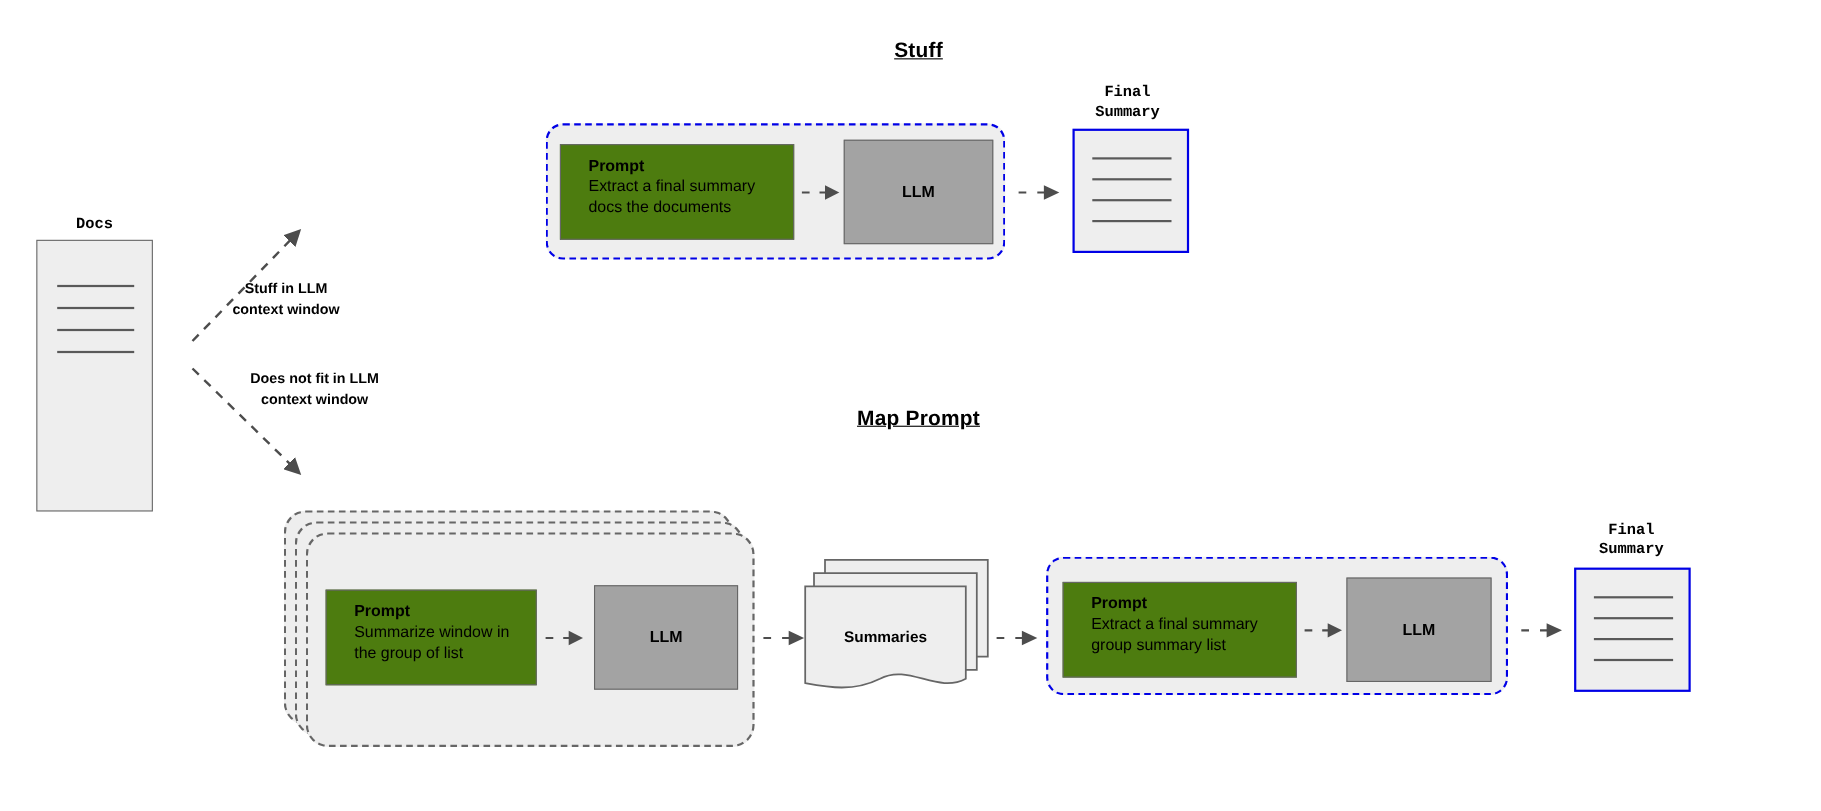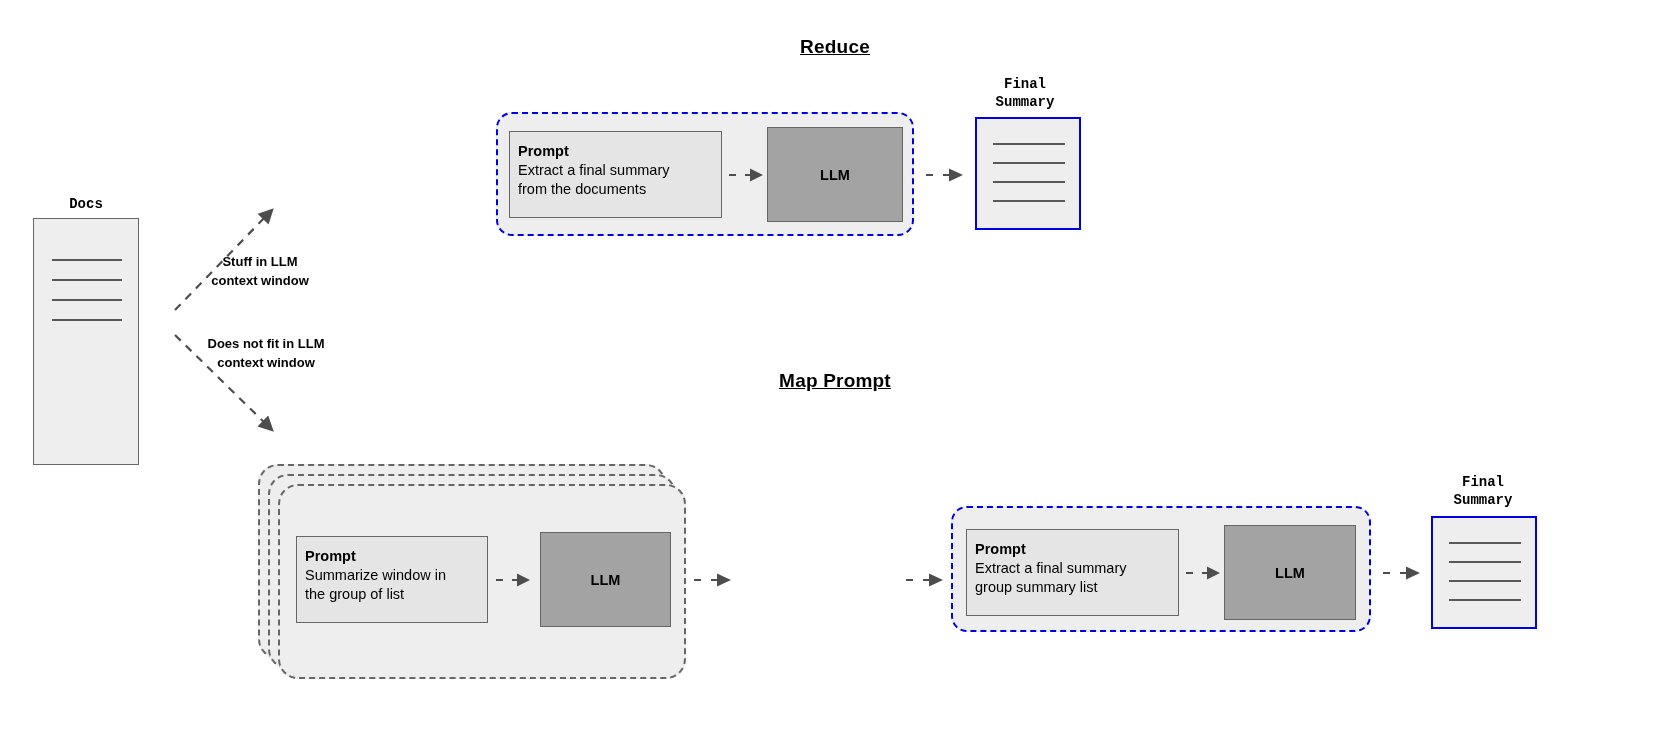--- a/index.html
+++ b/index.html
@@ -75,24 +75,24 @@
     background: #eeeeee;
     border: 2px dashed #666666;
     border-radius: 20px;
     box-sizing: border-box;
   }
   .group-dashed-gray.ghost {
     background: #eeeeee;
   }
 
   .prompt-box {
-    background: #e5e5e5;
+    background: #4d7c0f;
     border: 1.6px solid #666666;
     box-sizing: border-box;
-    padding: 10px 12px 10px 8px;
+    padding: 10px 12px 10px 25px;
   }
   .prompt-title {
     font-size: 14.5px;
     font-weight: bold;
     line-height: 19px;
   }
   .prompt-body {
     font-size: 14.5px;
     font-weight: normal;
     line-height: 19px;
@@ -132,33 +132,33 @@
     <line x1="10" y1="125" x2="106" y2="26" stroke="#4d4d4d" stroke-width="2.2" stroke-dasharray="8 7" marker-end="url(#arrowBig)"></line>
 
     <line x1="10" y1="150" x2="106" y2="244" stroke="#4d4d4d" stroke-width="2.2" stroke-dasharray="8 7" marker-end="url(#arrowBig)"></line>
   </svg>
 
   <div class="abs edge-label" style="left:175px; top:252px; width:170px;">
     <div>Stuff in LLM</div>
     <div>context window</div>
   </div>
 
-  <div class="abs edge-label" style="left:176px; top:334px; width:180px;text-align:center;">
+  <div class="abs edge-label" style="left:196px; top:334px; width:180px;text-align:center;">
     <div>Does not fit in LLM</div>
     <div>context window</div>
   </div>
 
-  <div class="abs section-title" style="left:735px; top:36px; width:200px;">Reduce</div>
+  <div class="abs section-title" style="left:735px; top:36px; width:200px;">Stuff</div>
 
   <div class="abs group-dashed-blue" style="left:496px; top:112px; width:418px; height:124px;"></div>
 
   <div class="abs prompt-box" style="left:509px; top:131px; width:213px; height:87px;">
     <div class="prompt-title">Prompt</div>
     <div class="prompt-body">Extract a final summary</div>
-    <div class="prompt-body">from the documents</div>
+    <div class="prompt-body">docs the documents</div>
   </div>
 
   <svg class="abs" style="left:728px; top:166px; width:38px; height:18px;" viewBox="0 0 38 18">
     <line x1="1" y1="9" x2="24" y2="9" stroke="#4d4d4d" stroke-width="2" stroke-dasharray="7 9"></line>
     <path d="M22,2.5 L35,9 L22,15.5 Z" fill="#4d4d4d"></path>
   </svg>
 
   <div class="abs llm-box" style="left:767px; top:127px; width:136px; height:95px;">
     <span class="lbl">LLM</span>
   </div>
@@ -199,20 +199,31 @@
 
   <div class="abs llm-box" style="left:540px; top:532px; width:131px; height:95px;">
     <span class="lbl">LLM</span>
   </div>
 
   <svg class="abs" style="left:693px; top:571px; width:42px; height:18px;" viewBox="0 0 42 18">
     <line x1="1" y1="9" x2="26" y2="9" stroke="#4d4d4d" stroke-width="2" stroke-dasharray="7 10"></line>
     <path d="M24,2.5 L38,9 L24,15.5 Z" fill="#4d4d4d"></path>
   </svg>
 
+  <div class="abs" style="left:730px; top:505px; width:172px; height:132px;">
+    <svg width="172" height="132" viewBox="0 0 172 132">
+
+      <path d="M20,4 H168 V92 H20 Z" fill="#eeeeee" stroke="#666666" stroke-width="1.6"></path>
+
+      <path d="M10,16 H158 V104 H10 Z" fill="#eeeeee" stroke="#666666" stroke-width="1.6"></path>
+
+      <path d="M2,28 H148 V112 C122,126 96,98 70,112 C46,124 24,120 2,116 Z" fill="#eeeeee" stroke="#666666" stroke-width="1.6"></path>
+    </svg>
+    <div class="abs box-label" style="left:0; top:66px; width:150px;">Summaries</div>
+  </div>
 
   <svg class="abs" style="left:905px; top:571px; width:42px; height:18px;" viewBox="0 0 42 18">
     <line x1="1" y1="9" x2="26" y2="9" stroke="#4d4d4d" stroke-width="2" stroke-dasharray="7 10"></line>
     <path d="M24,2.5 L38,9 L24,15.5 Z" fill="#4d4d4d"></path>
   </svg>
 
   <div class="abs group-dashed-blue" style="left:951px; top:506px; width:420px; height:126px;"></div>
 
   <div class="abs prompt-box" style="left:966px; top:529px; width:213px; height:87px;">
     <div class="prompt-title">Prompt</div>

